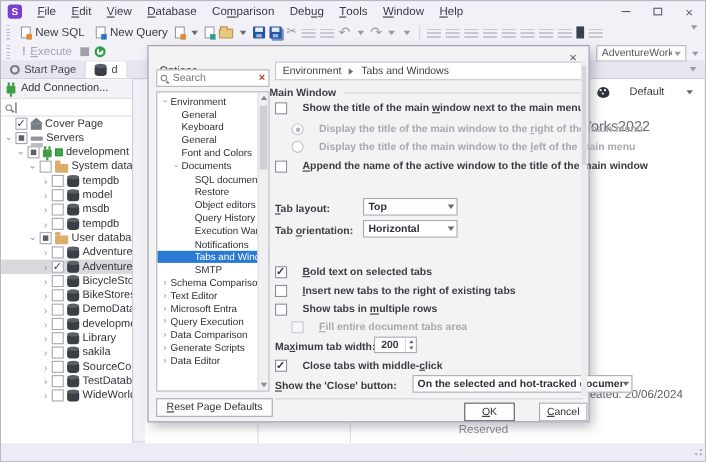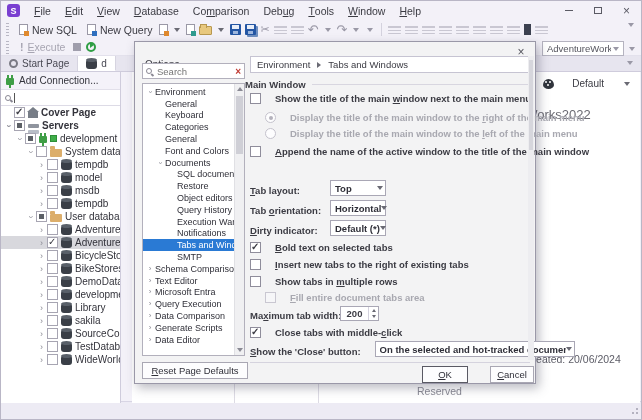--- a/index.html
+++ b/index.html
@@ -76,21 +76,21 @@
   .cb.checked::after{content:"✓";position:absolute;top:-2px;left:0;font-size:10px;color:#3c3c44;}
   .cb.partial::after{content:"";position:absolute;inset:2px;background:#5c6066;}
   .sicon{margin-right:3px;flex:none;}
   .ihome{width:10px;height:6px;background:#777d87;position:relative;margin-top:4px;}
   .ihome::before{content:"";position:absolute;top:-5px;left:-1px;border-left:6px solid #0000;border-right:6px solid #0000;border-bottom:5px solid #777d87;}
   .iservers{width:11px;height:4px;background:#8f949e;border-radius:1px;position:relative;margin-top:1px;}
   .iservers::after{content:"";position:absolute;top:6px;left:0;width:11px;height:4px;background:#b9bec8;border-radius:1px;}
   .ifolder{width:12px;height:8px;background:#dcae6b;border-radius:1px;position:relative;margin-top:3px;}
   .ifolder::before{content:"";position:absolute;top:-3px;left:0;width:5px;height:3px;background:#dcae6b;border-radius:1px 1px 0 0;}
   .igreensq{width:7px;height:7px;background:#3fae49;border:1px solid #2e8f38;margin-right:3px;flex:none;}
-  .d0{padding-left:2px;font-weight:bold;} .d1{padding-left:13px;} .d2{padding-left:24px;} .d3{padding-left:35px;}
+  .d0{padding-left:2px;} .d1{padding-left:13px;} .d2{padding-left:24px;} .d3{padding-left:35px;}
 
   
   .doc{position:absolute;top:71px;left:131px;right:1px;height:331px;background:#fff;z-index:1;}
   .skinrow{position:absolute;right:8px;top:6px;display:flex;align-items:center;gap:18px;font-size:10px;color:#3b3b43;}
   .ipalette{width:11px;height:10px;background:#30343c;border-radius:50% 50% 50% 50%/60% 60% 40% 40%;position:relative;}
   .ipalette::before{content:"";position:absolute;top:2px;left:2px;width:2px;height:2px;border-radius:50%;background:#fff;box-shadow:4px 0 #fff,2px 3px #fff;}
   .doctitle{position:absolute;left:334px;top:35px;font-size:13px;color:#6a6a72;}
   .doccreated{position:absolute;left:393px;top:281px;font-size:10.5px;color:#5c5c66;}
   .docreserved{position:absolute;left:285px;top:313px;font-size:10.5px;color:#8a8a94;}
   .vline{position:absolute;top:310px;height:21px;width:1px;background:#dddbe4;}
@@ -128,21 +128,21 @@
   .crow{position:absolute;left:115px;width:280px;display:flex;align-items:flex-end;gap:14px;white-space:nowrap;font-weight:bold;}
   .dcb{width:11px;height:11px;border:1px solid #8f8d9b;background:#fff;position:relative;flex:none;}
   .dcb.checked::after{content:"✓";position:absolute;top:-2px;left:0;font-size:10px;color:#3a3a42;}
   .dcb.disabled{border-color:#c9c7d1;background:#f6f6f8;}
   .rad{width:11px;height:11px;border:1px solid #c4c2cc;border-radius:50%;background:#fdfdfe;position:relative;flex:none;}
   .rad.on::after{content:"";position:absolute;inset:2.5px;border-radius:50%;background:#b4b2bc;}
   .dis{color:#a8a8b0;}
   .ind{margin-left:15px;}
   .combo{height:16px;background:#fff;border:1px solid #a9a7b5;display:flex;align-items:center;padding-left:4px;color:#2f2f38;}
   .combo .caret{margin-left:auto;}
-  .cw74{width:56px;} .cw200{width:200px;margin-left:auto;}
+  .cw74{width:86px;} .cw200{width:200px;margin-left:auto;}
   .lblcol{width:66px;flex:none;}
   .spin{width:39px;height:15px;background:#fff;border:1px solid #a9a7b5;display:flex;align-items:center;}
   .spin .val{flex:1;text-align:center;}
   .spin .arrows{width:10px;height:100%;border-left:1px solid #d4d2de;display:flex;flex-direction:column;align-items:center;justify-content:space-evenly;}
   .tri-up{width:0;height:0;border-left:2.5px solid #0000;border-right:2.5px solid #0000;border-bottom:3px solid #6a6a74;}
   .tri-dn{width:0;height:0;border-left:2.5px solid #0000;border-right:2.5px solid #0000;border-top:3px solid #6a6a74;}
   .divider{position:absolute;left:115px;top:320px;width:280px;height:1px;background:#d5d3de;}
   .rscroll{position:absolute;right:1px;top:14px;bottom:23px;width:6px;background:#ededf0;}
   .rscroll .th{position:absolute;left:1px;right:1px;top:4px;height:90px;background:#d6d6dc;}
   u{text-decoration:underline;}
@@ -413,24 +413,20 @@
       <div class="orow od1">
           <span class="exp"></span>
           <span>General</span>
         </div>
       <div class="orow od1">
           <span class="exp"></span>
           <span>Keyboard</span>
         </div>
       <div class="orow od1">
           <span class="exp"></span>
-          <span>Categories</span>
-        </div>
-      <div class="orow od1">
-          <span class="exp"></span>
           <span>General</span>
         </div>
       <div class="orow od1">
           <span class="exp"></span>
           <span>Font and Colors</span>
         </div>
       <div class="orow od1">
           <span class="exp open"><span>›</span></span>
           <span>Documents</span>
         </div>
@@ -533,27 +529,20 @@
       <span class="lblcol"><u>T</u>ab layout:</span>
       <div class="combo cw74">
         <span>Top</span>
         <span class="caret"></span>
       </div>
     </div>
     <div class="crow" style="top:158px">
       <span class="lblcol">Tab <u>o</u>rientation:</span>
       <div class="combo cw74">
         <span>Horizontal</span>
-        <span class="caret"></span>
-      </div>
-    </div>
-    <div class="crow" style="top:178px">
-      <span class="lblcol"><u>D</u>irty indicator:</span>
-      <div class="combo cw74">
-        <span>Default (*)</span>
         <span class="caret"></span>
       </div>
     </div>
     <div class="crow" style="top:217px">
       <span class="dcb"></span>
       <span><u>I</u>nsert new tabs to the right of existing tabs</span>
     </div>
     <div class="crow" style="top:200px">
       <span class="dcb checked"></span>
       <span><u>B</u>old text on selected tabs</span>

